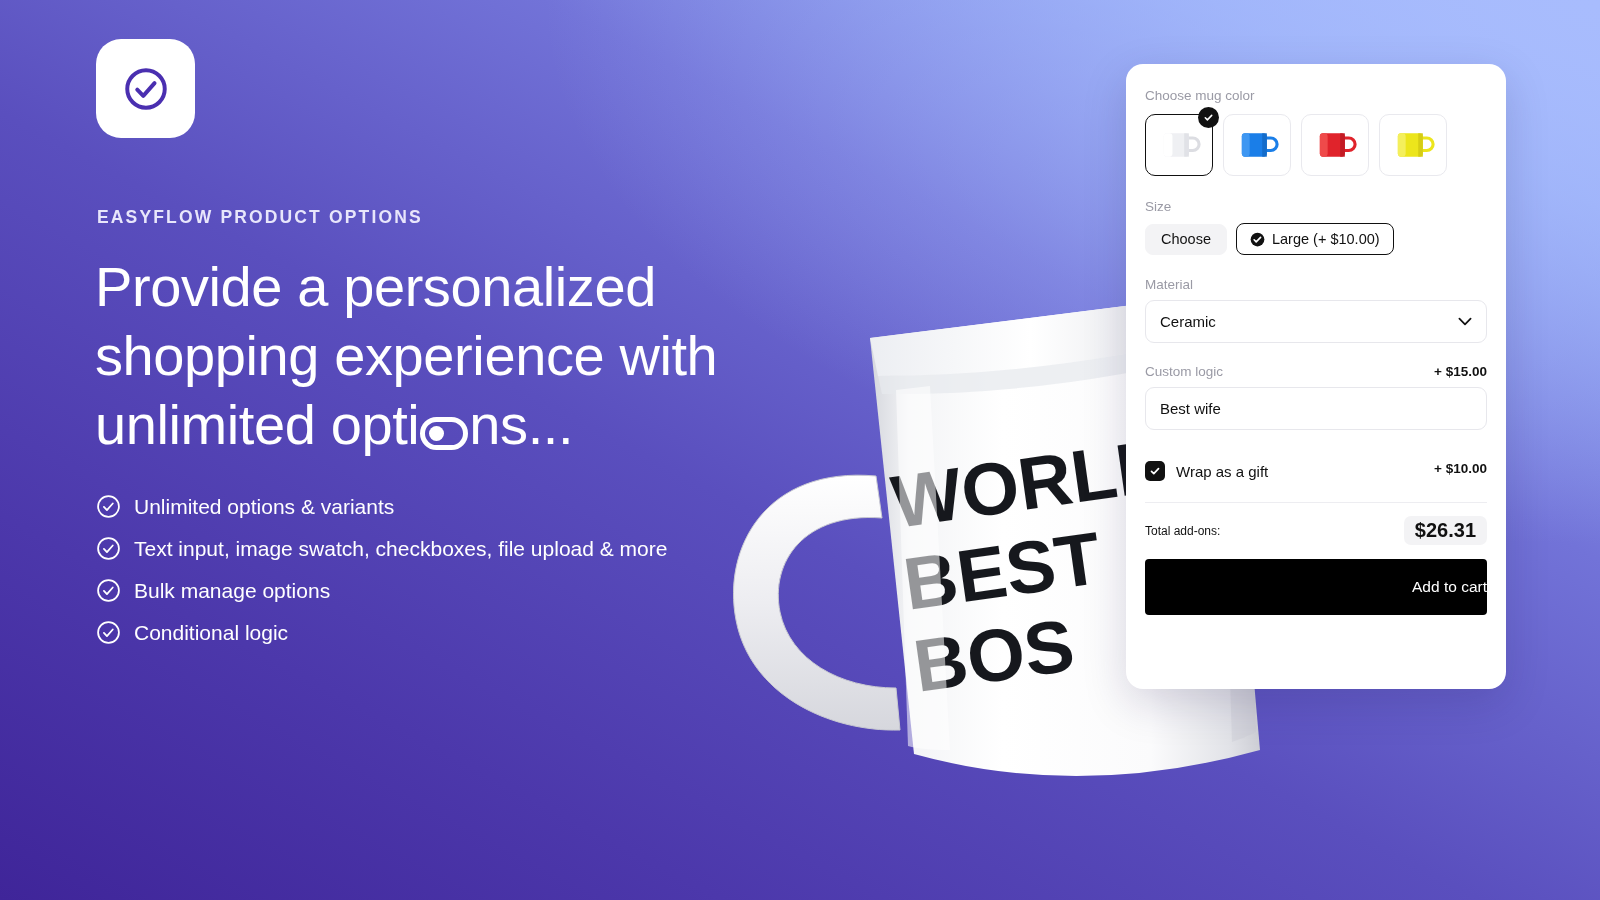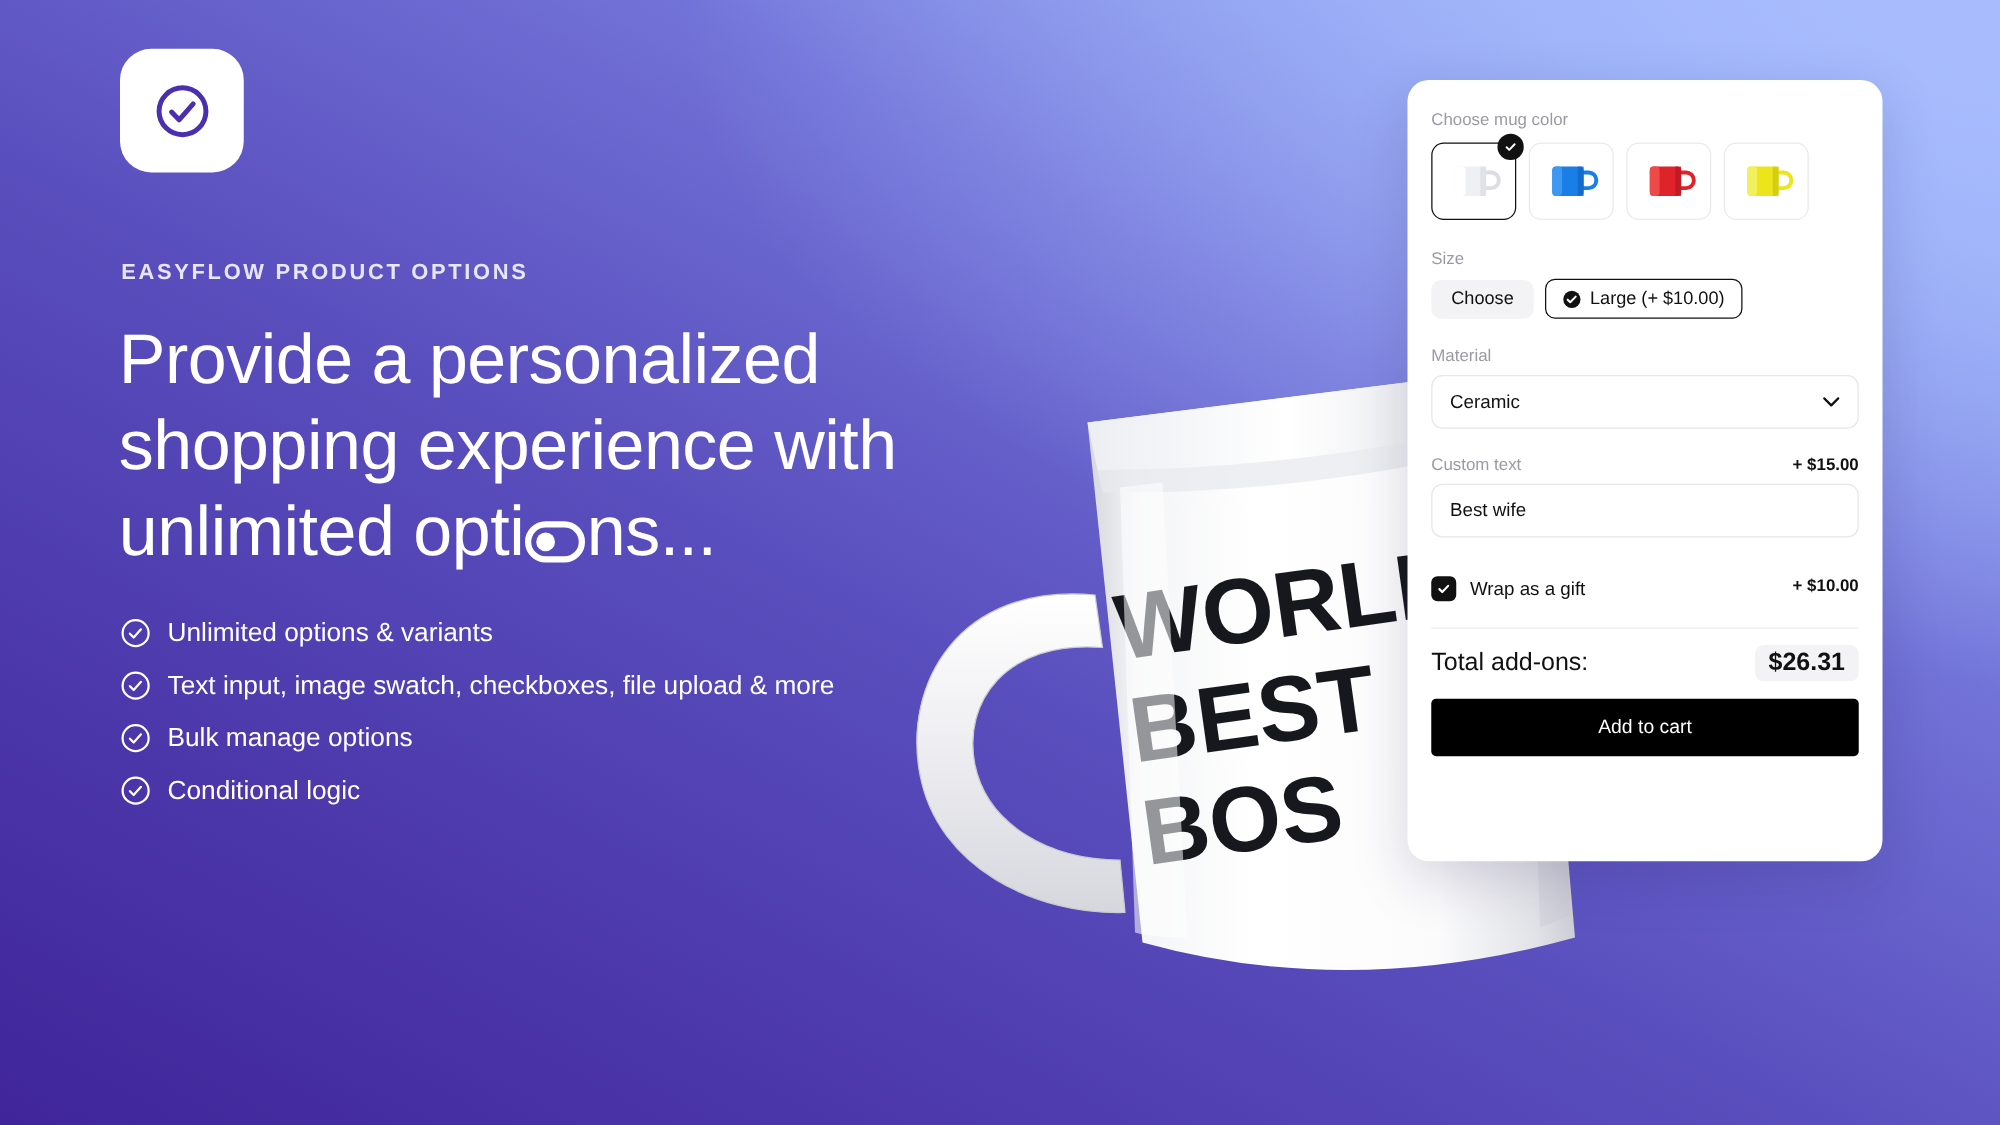--- a/index.html
+++ b/index.html
@@ -147,30 +147,30 @@
   #gift-label { font-size:15px; color:#111; }
   #gift-price { font-size:13.5px; font-weight:700; color:#111; }
 
   hr.div { border:none; border-top:1px solid #ededf1; margin:21px 0 0 0; }
 
   
   #total-row {
     margin-top:13px; display:flex; align-items:center;
     justify-content:space-between;
   }
-  #total-label { font-size:20px; color:#111; }
+  #total-label { font-size:12px; color:#111; }
   #total-value {
     font-size:20px; font-weight:700; color:#111;
     background:#f3f3f5; border-radius:7px; padding:3px 11px;
   }
 
   #add-cart {
-    margin-top:14px; width:100%; height:46px;
+    margin-top:14px; width:100%; height:56px;
     background:#000; color:#fff; border:none; border-radius:4px;
-    font-size:15.5px; font-family:inherit; cursor:pointer;
+    font-size:15.5px; font-family:inherit; cursor:pointer;text-align:right;
   }
 </style>
 </head>
 <body>
 
 <div id="bg"></div>
 
 <div id="left">
 
   <div id="logo">
@@ -339,21 +339,21 @@
   <div class="grp-label" id="mat-label">Material</div>
 
   <div id="mat-select">
     <span id="mat-value">Ceramic</span>
     <svg id="mat-chev" viewBox="0 0 16 10" fill="none" stroke="#111" stroke-width="2" stroke-linecap="round" stroke-linejoin="round">
       <path d="M1.6 1.8L8 8.2l6.4-6.4"></path>
     </svg>
   </div>
 
   <div id="ct-row">
-    <span class="grp-label">Custom text</span>
+    <span class="grp-label">Custom logic</span>
     <span id="ct-price">+ $15.00</span>
   </div>
 
   <div id="ct-input">
     <span id="ct-value">Best wife</span>
   </div>
 
   <div id="gift-row">
     <span id="gift-left">
       <span id="gift-box">

